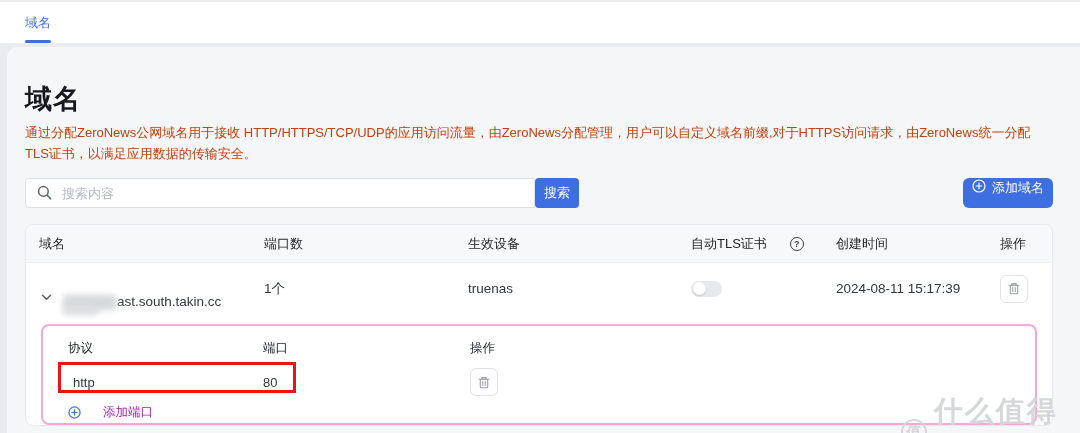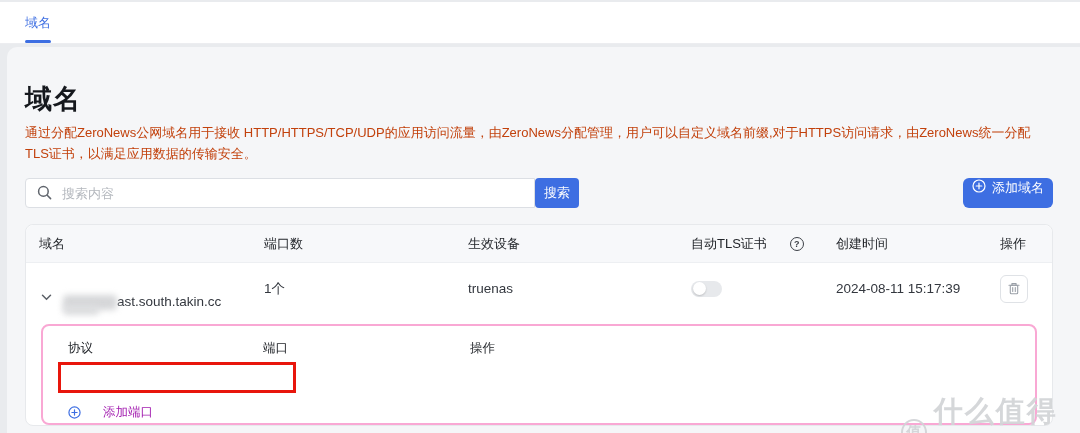--- a/index.html
+++ b/index.html
@@ -151,20 +151,34 @@
           </button>
         </div>
       </div>
 
       <div class="subpanel">
         <div class="sub-head">
           <div class="s1">协议</div>
           <div class="s2">端口</div>
           <div class="s3">操作</div>
         </div>
+        <div class="sub-row">
+          <div class="s1">http</div>
+          <div class="s2">80</div>
+          <div class="s3">
+            <button class="icon-btn">
+              <svg width="12" height="13" viewBox="0 0 12 13" fill="none" stroke="#9aa0a8" stroke-width="1.1" stroke-linecap="round">
+                  <path d="M1 3.2h10"></path>
+                  <path d="M4 3.2V1.6h4v1.6"></path>
+                  <rect x="2.3" y="3.2" width="7.4" height="8.6" rx="1"></rect>
+                  <path d="M4.7 5.6v3.8M7.3 5.6v3.8"></path>
+                </svg>
+            </button>
+          </div>
+        </div>
         <div class="add-port">
           <span style="display:inline-flex;">
             <svg width="13" height="13" viewBox="0 0 14 14" fill="none" stroke="#3d6ee2" stroke-width="1.3" stroke-linecap="round">
                 <circle cx="7" cy="7" r="6"></circle>
                 <path d="M7 4.2v5.6M4.2 7h5.6"></path>
               </svg>
           </span>
           <span>添加端口</span>
         </div>
       </div>

